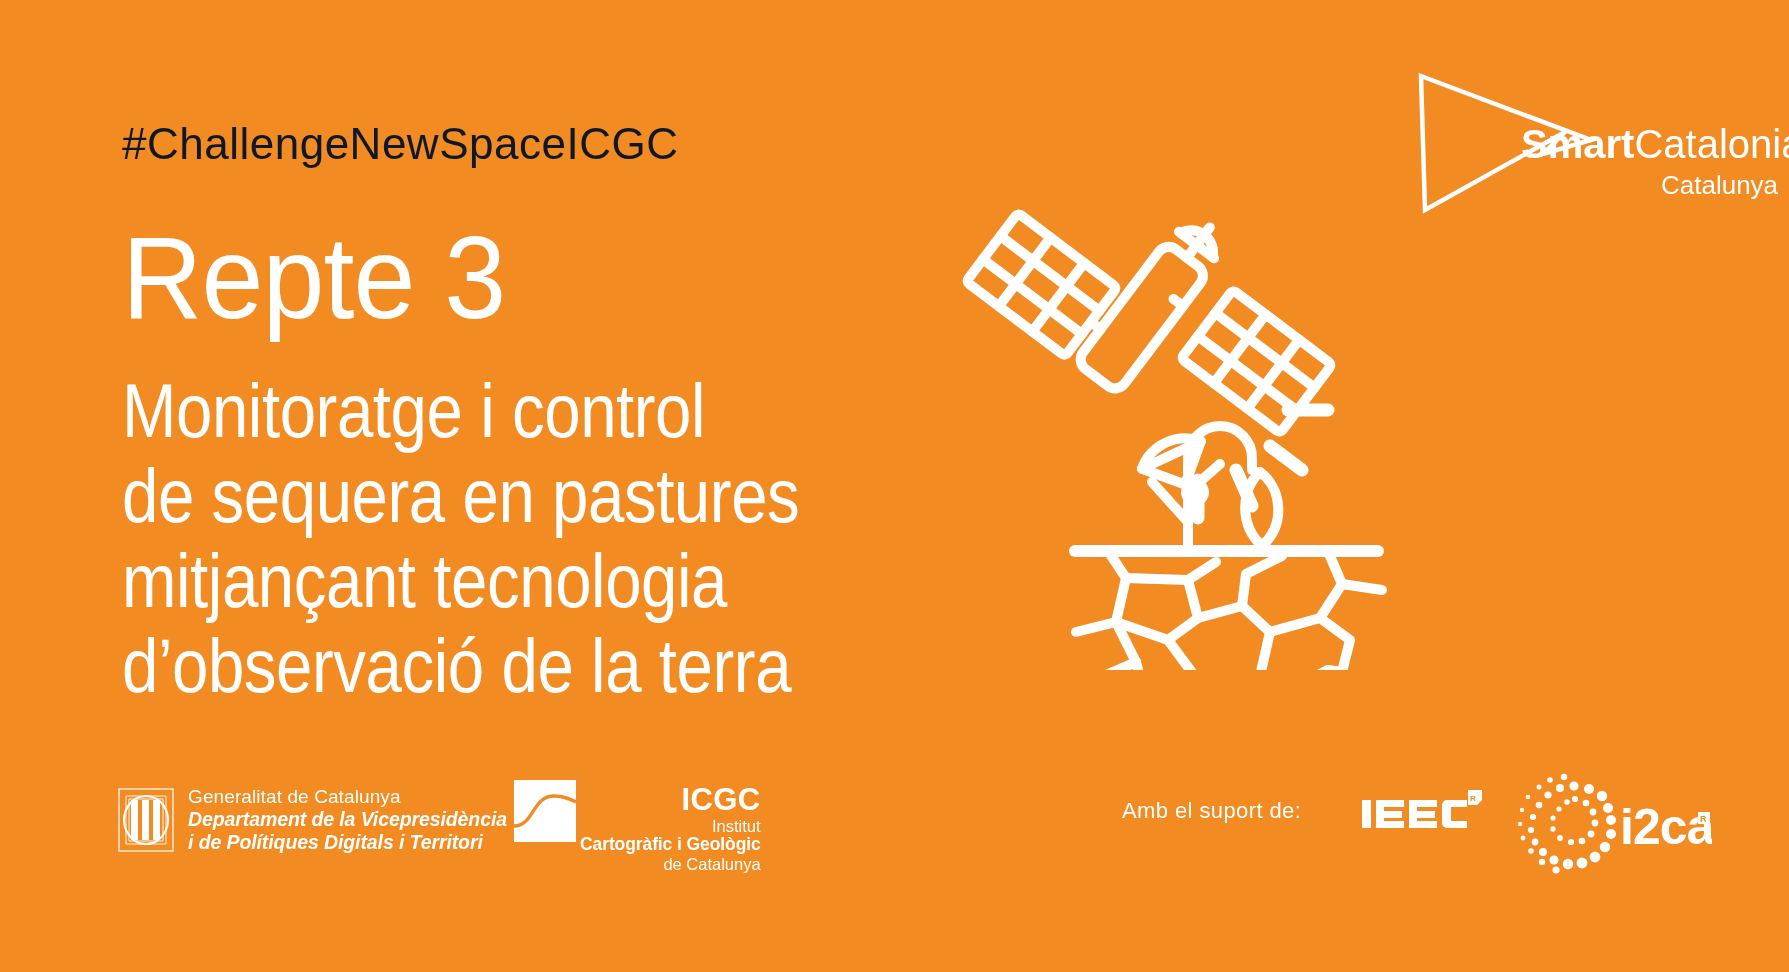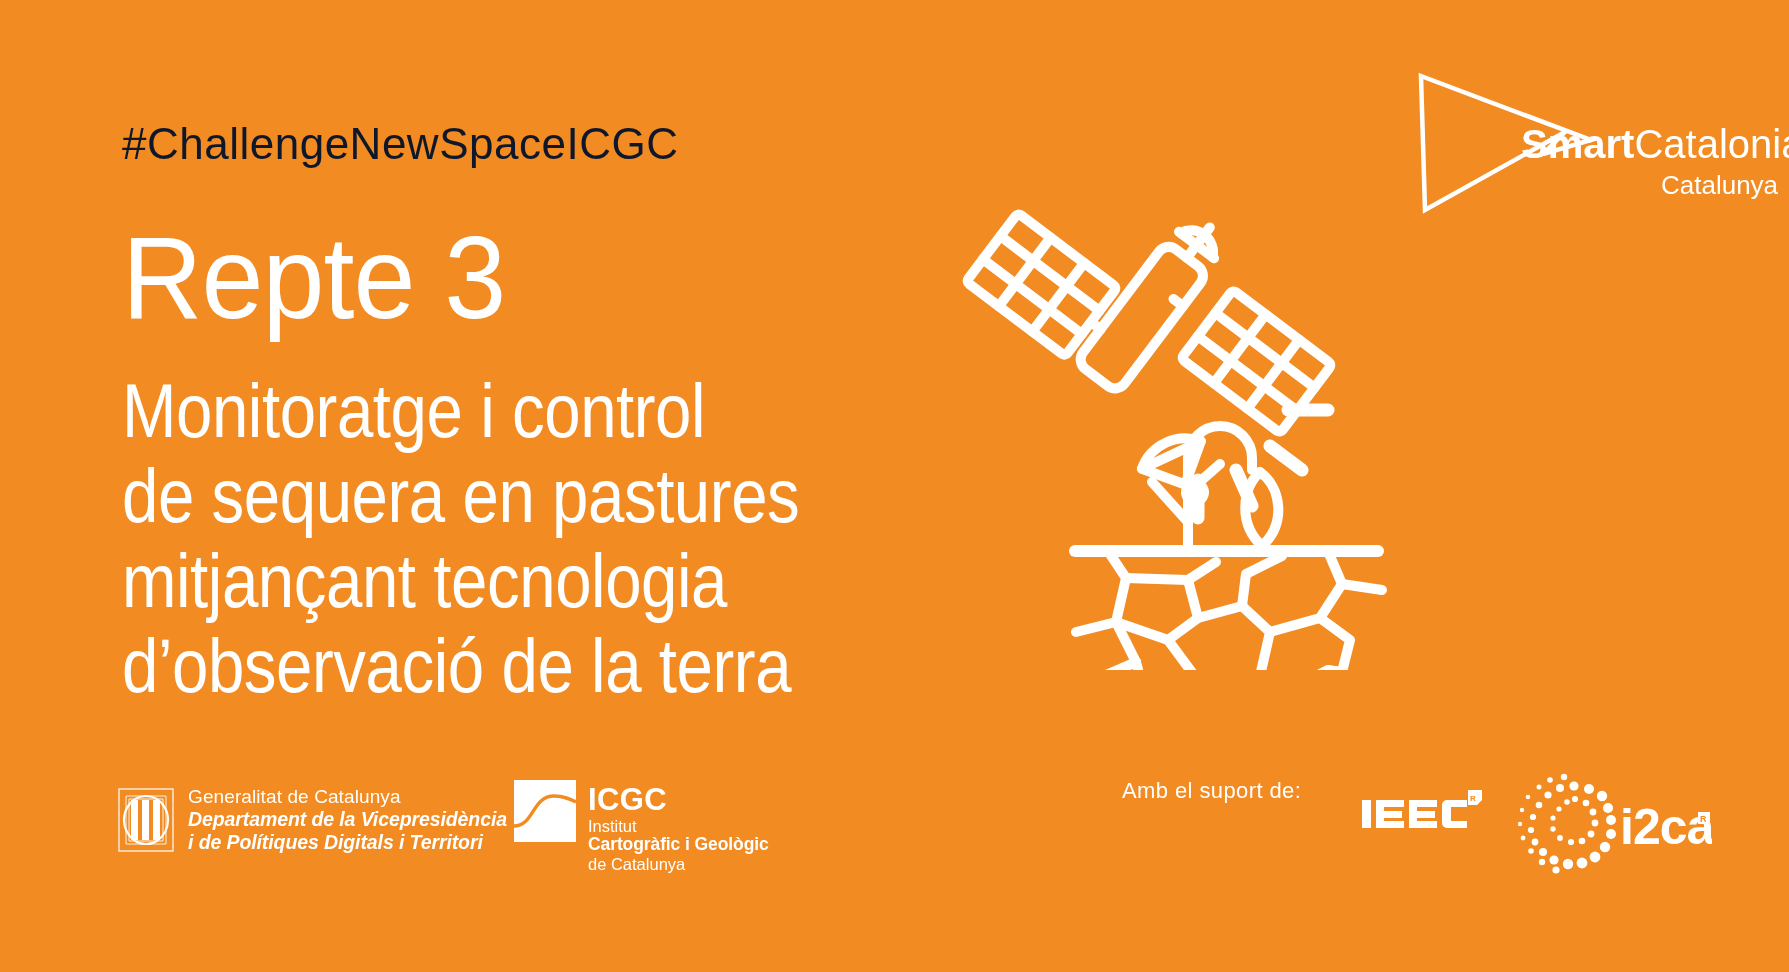--- a/index.html
+++ b/index.html
@@ -51,29 +51,29 @@
   
   .illus{ position:absolute; left:930px; top:170px; width:480px; height:500px; }
 
   
   .gencat{ position:absolute; left:118px; top:786px; display:flex; align-items:center; gap:14px; }
   .gencat-shield{ width:56px; height:64px; flex:0 0 auto; }
   .gencat-txt{ line-height:1.18; }
   .gencat-txt .l1{ font-size:19px; font-weight:400; letter-spacing:0.1px; }
   .gencat-txt .l2, .gencat-txt .l3{ font-size:19.5px; font-weight:700; letter-spacing:-0.1px;font-style:italic; }
 
-  .icgc{ position:absolute; left:514px; top:780px; display:flex; align-items:flex-start; gap:12px; }
+  .icgc{ position:absolute; left:514px; top:780px; display:flex; align-items:flex-start; gap:4px;text-align:right; }
   .icgc-mark{ width:62px; height:62px; flex:0 0 auto; }
   .icgc-txt{ line-height:1.12; padding-top:4px; }
   .icgc-txt .t1{ font-size:31px; font-weight:700; letter-spacing:0.4px; line-height:1.05; }
   .icgc-txt .t2{ font-size:16.5px; font-weight:400; }
   .icgc-txt .t3{ font-size:17.5px; font-weight:700; letter-spacing:-0.1px; }
   .icgc-txt .t4{ font-size:16.5px; font-weight:400; }
 
-  .support{ position:absolute; left:1122px; top:778px; font-size:22px; font-weight:400; letter-spacing:0.4px; white-space:nowrap; }
+  .support{ position:absolute; left:1122px; top:798px; font-size:22px; font-weight:400; letter-spacing:0.4px; white-space:nowrap; }
 
   .ieec{ position:absolute; left:1362px; top:790px; width:120px; height:48px; }
   .i2cat{ position:absolute; left:1512px; top:768px; width:200px; height:108px; }
 </style>
 </head>
 <body style="background: rgb(242, 139, 33);">
 
 <div class="banner" style="background: rgb(242, 139, 33);">
 
   <div class="hashtag">#ChallengeNewSpaceICGC</div>

